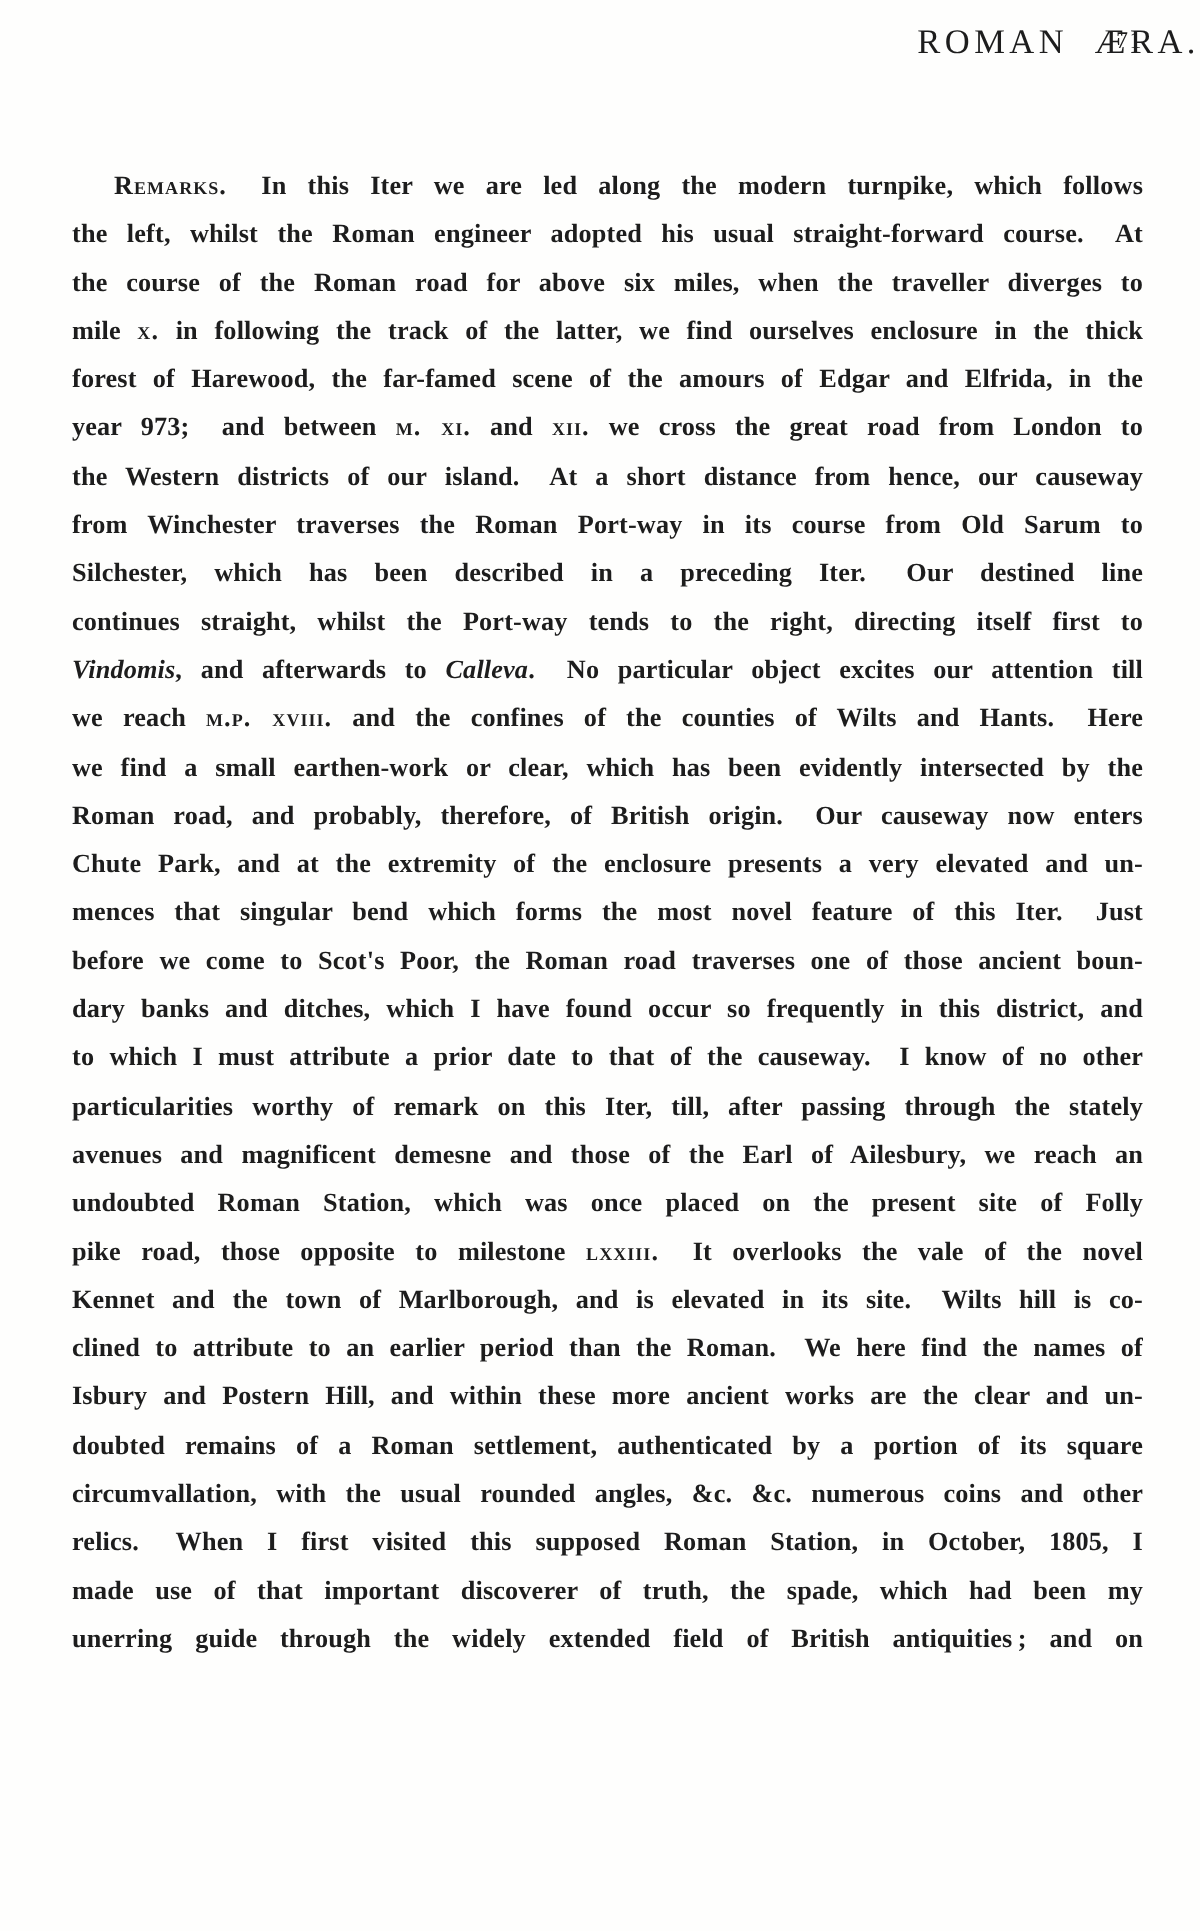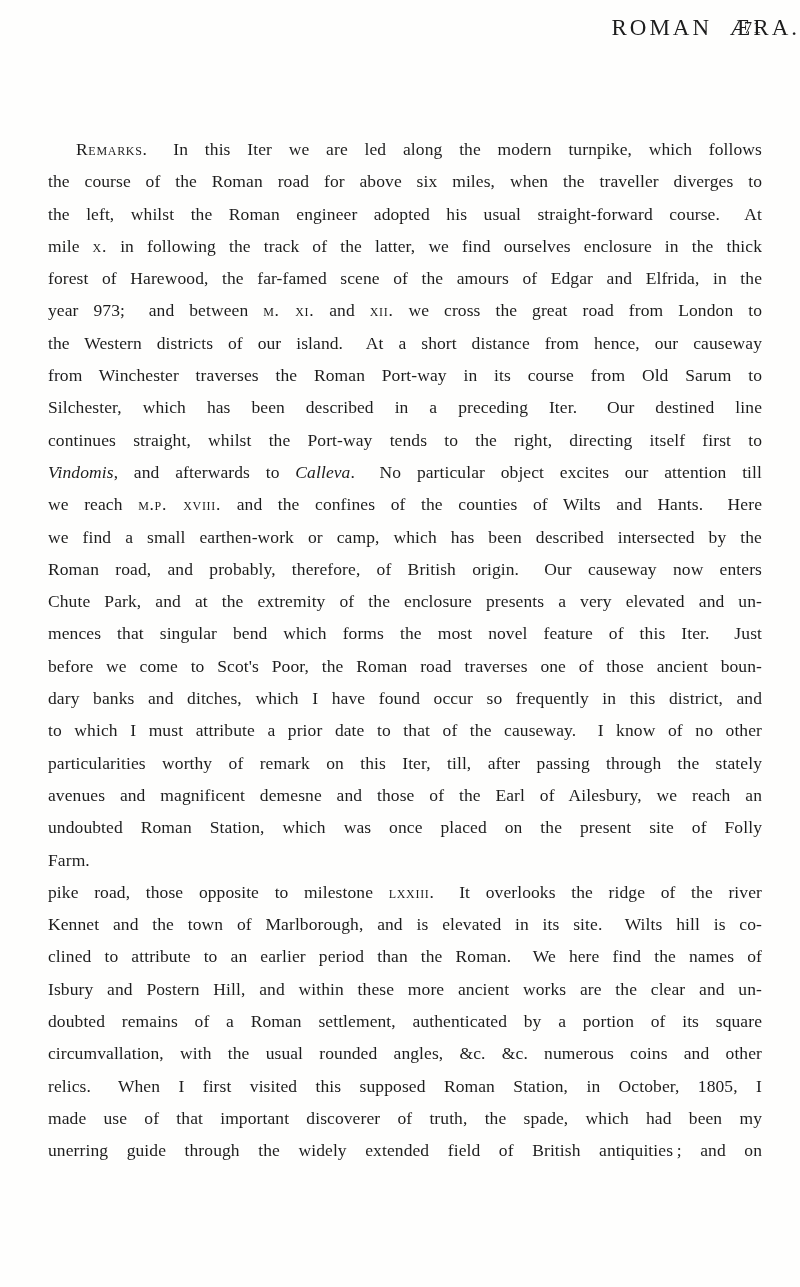--- a/index.html
+++ b/index.html
@@ -29,23 +29,24 @@
   }
   .page-number {
     position: absolute;
     top: 19px;
     right: 38px;
     font-size: 16px;
     letter-spacing: 1px;
   }
   .page-body {
     position: absolute;
-    top: 133px;
+    top: 107px;
     left: 48px;
     width: 714px;
+    font-weight: bold;
   }
   .paragraph {
     margin: 0;
   }
   .line {
     font-size: 17.5px;
     line-height: 32.3px;
     text-align: justify;
     text-align-last: justify;
     text-justify: inter-word;
@@ -67,45 +68,44 @@
 </style>
 </head>
 <body>
 
 <div class="page" style="--paper: #fefefd; --ink: #1d1d1d;">
   <div class="header-title">ROMAN ÆRA.</div>
   <div class="page-number">71</div>
   <div class="page-body">
       <div class="paragraph">
         <div class="line indent"><span class="sc">Remarks.</span><span class="n">  In this Iter we are led along the modern turnpike, which follows</span></div>
+        <div class="line"><span class="n">the left, whilst the Roman engineer adopted his usual straight-forward course.  At</span></div>
         <div class="line"><span class="n">the course of the Roman road for above six miles, when the traveller diverges to</span></div>
-        <div class="line"><span class="n">the left, whilst the Roman engineer adopted his usual straight-forward course.  At</span></div>
         <div class="line"><span class="n">mile </span><span class="sc">x.</span><span class="n"> in following the track of the latter, we find ourselves enclosure in the thick</span></div>
         <div class="line"><span class="n">forest of Harewood, the far-famed scene of the amours of Edgar and Elfrida, in the</span></div>
         <div class="line"><span class="n">year 973;  and between </span><span class="sc">m. xi.</span><span class="n"> and </span><span class="sc">xii.</span><span class="n"> we cross the great road from London to</span></div>
         <div class="line"><span class="n">the Western districts of our island.  At a short distance from hence, our causeway</span></div>
         <div class="line"><span class="n">from Winchester traverses the Roman Port-way in its course from Old Sarum to</span></div>
         <div class="line"><span class="n">Silchester, which has been described in a preceding Iter.  Our destined line</span></div>
         <div class="line"><span class="n">continues straight, whilst the Port-way tends to the right, directing itself first to</span></div>
         <div class="line"><span class="it">Vindomis</span><span class="n">, and afterwards to </span><span class="it">Calleva</span><span class="n">.  No particular object excites our attention till</span></div>
         <div class="line"><span class="n">we reach </span><span class="sc">m.p. xviii.</span><span class="n"> and the confines of the counties of Wilts and Hants.  Here</span></div>
-        <div class="line"><span class="n">we find a small earthen-work or camp, which has been described intersected by the</span></div>
+        <div class="line"><span class="n">we find a small earthen-work or clear, which has been evidently intersected by the</span></div>
         <div class="line"><span class="n">Roman road, and probably, therefore, of British origin.  Our causeway now enters</span></div>
         <div class="line"><span class="n">Chute Park, and at the extremity of the enclosure presents a very elevated and un-</span></div>
         <div class="line"><span class="n">mences that singular bend which forms the most novel feature of this Iter.  Just</span></div>
         <div class="line"><span class="n">before we come to Scot's Poor, the Roman road traverses one of those ancient boun-</span></div>
         <div class="line"><span class="n">dary banks and ditches, which I have found occur so frequently in this district, and</span></div>
         <div class="line"><span class="n">to which I must attribute a prior date to that of the causeway.  I know of no other</span></div>
         <div class="line"><span class="n">particularities worthy of remark on this Iter, till, after passing through the stately</span></div>
         <div class="line"><span class="n">avenues and magnificent demesne and those of the Earl of Ailesbury, we reach an</span></div>
         <div class="line"><span class="n">undoubted Roman Station, which was once placed on the present site of Folly</span></div>
-        <div class="line noj"><span class="n">Farm.</span></div>
       </div>
       <div class="paragraph">
-        <div class="line"><span class="n">pike road, those opposite to milestone </span><span class="sc">lxxiii.</span><span class="n">  It overlooks the ridge of the river</span></div>
+        <div class="line"><span class="n">pike road, those opposite to milestone </span><span class="sc">lxxiii.</span><span class="n">  It overlooks the vale of the novel</span></div>
         <div class="line"><span class="n">Kennet and the town of Marlborough, and is elevated in its site.  Wilts hill is co-</span></div>
         <div class="line"><span class="n">clined to attribute to an earlier period than the Roman.  We here find the names of</span></div>
         <div class="line"><span class="n">Isbury and Postern Hill, and within these more ancient works are the clear and un-</span></div>
         <div class="line"><span class="n">doubted remains of a Roman settlement, authenticated by a portion of its square</span></div>
         <div class="line"><span class="n">circumvallation, with the usual rounded angles, &amp;c. &amp;c. numerous coins and other</span></div>
         <div class="line"><span class="n">relics.  When I first visited this supposed Roman Station, in October, 1805, I</span></div>
         <div class="line"><span class="n">made use of that important discoverer of truth, the spade, which had been my</span></div>
         <div class="line"><span class="n">unerring guide through the widely extended field of British antiquities ; and on</span></div>
       </div>
     </div>

